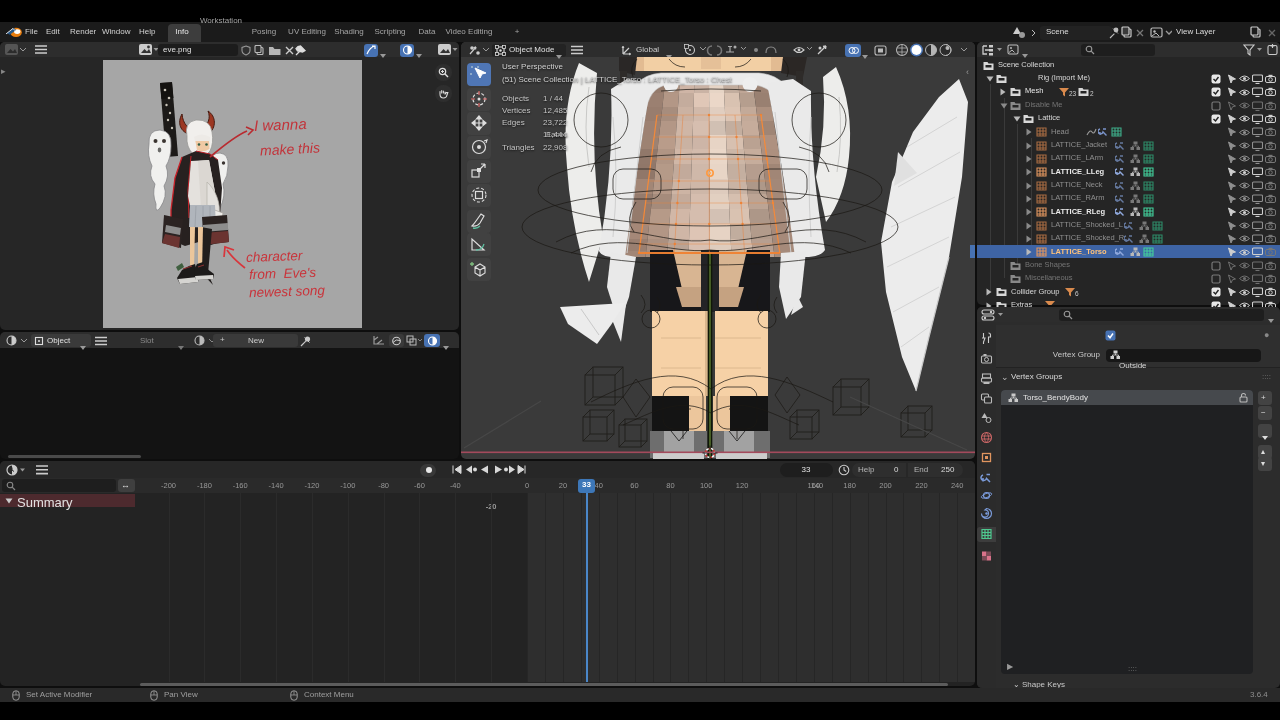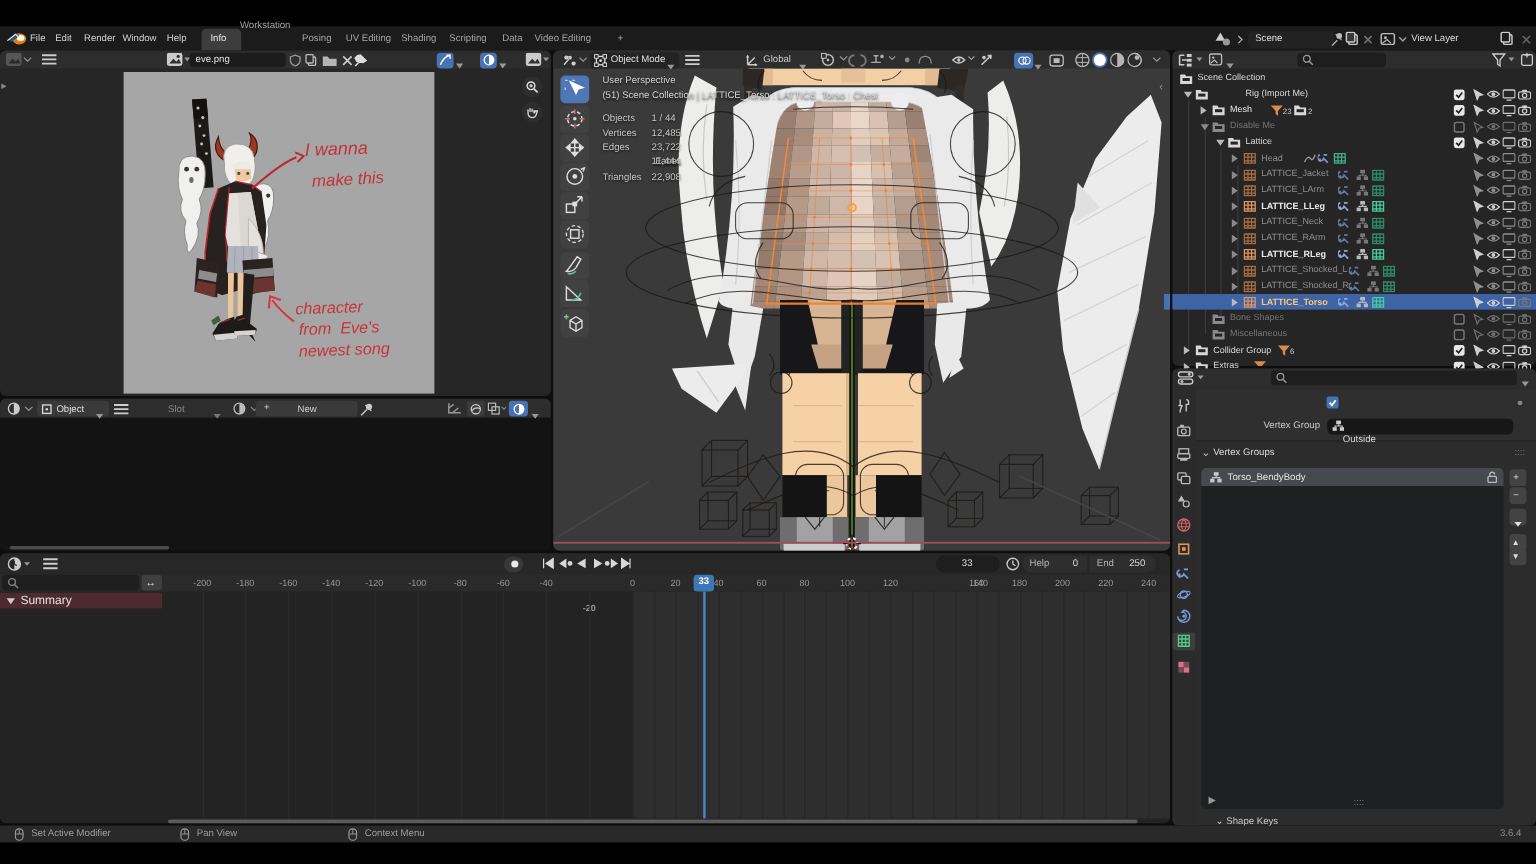--- a/index.html
+++ b/index.html
@@ -1456,21 +1456,21 @@
 <svg class="abs" style="left:6px;top:481px;" width="10" height="10" viewBox="0 0 10 10">
       <circle cx="4" cy="4" r="2.8" stroke="#888" fill="none" stroke-width="1.1"></circle>
       <path d="M6.2 6.2 L9 9" stroke="#888" stroke-width="1.2"></path>
     </svg>
 <div class="btn" style="left:118px;top:479px;width:17px;height:13px;background:#3f3f3f;"></div>
 <div class="t" style="left:121px;top:480px;font-size:9px;color:#ddd;">↔</div>
 <div class="abs" style="left:0;top:493.5px;width:135px;height:13px;background:#4d2a2e;"></div>
 <svg class="abs" style="left:5px;top:498px;" width="8" height="6">
       <polygon points="0.5,0.5 7.5,0.5 4,5.5" fill="#cccccc"></polygon>
     </svg>
-<div class="t" style="left:17px;top:495px;font-size:10px;color:#e2e2e2;">Summary</div>
+<div class="t" style="left:17px;top:495px;font-size:13px;color:#e2e2e2;">Summary</div>
 <div class="abs" style="left:585.6px;top:493px;width:2px;height:189px;background:#4a86c8;"></div>
 <div class="abs" style="left:578px;top:478.5px;width:17px;height:14px;background:#3d77b8;border-radius:3px;"></div>
 <div class="t" style="left:586.5px;top:480px;font-size:8px;color:#fff;font-weight:bold;transform:translateX(-50%);">33</div>
 <div class="abs" style="left:140px;top:682.5px;width:808px;height:3.5px;background:#5c5c5c;border-radius:2px;"></div>
 <div class="abs" style="left:0;top:688px;width:1280px;height:14px;background:#292929;"></div>
 <svg class="abs" style="left:12px;top:690px;" width="8" height="11" viewBox="0 0 8 11">
       <rect x="0.8" y="0.8" width="6.4" height="9.4" rx="3" fill="none" stroke="#9a9a9a" stroke-width="1"></rect>
       <path d="M4 1 v4 M1 5 h6" stroke="#9a9a9a" stroke-width="0.8"></path>
     </svg>
 <div class="t" style="left:26px;top:690px;font-size:8px;color:#9f9f9f;">Set Active Modifier</div>

